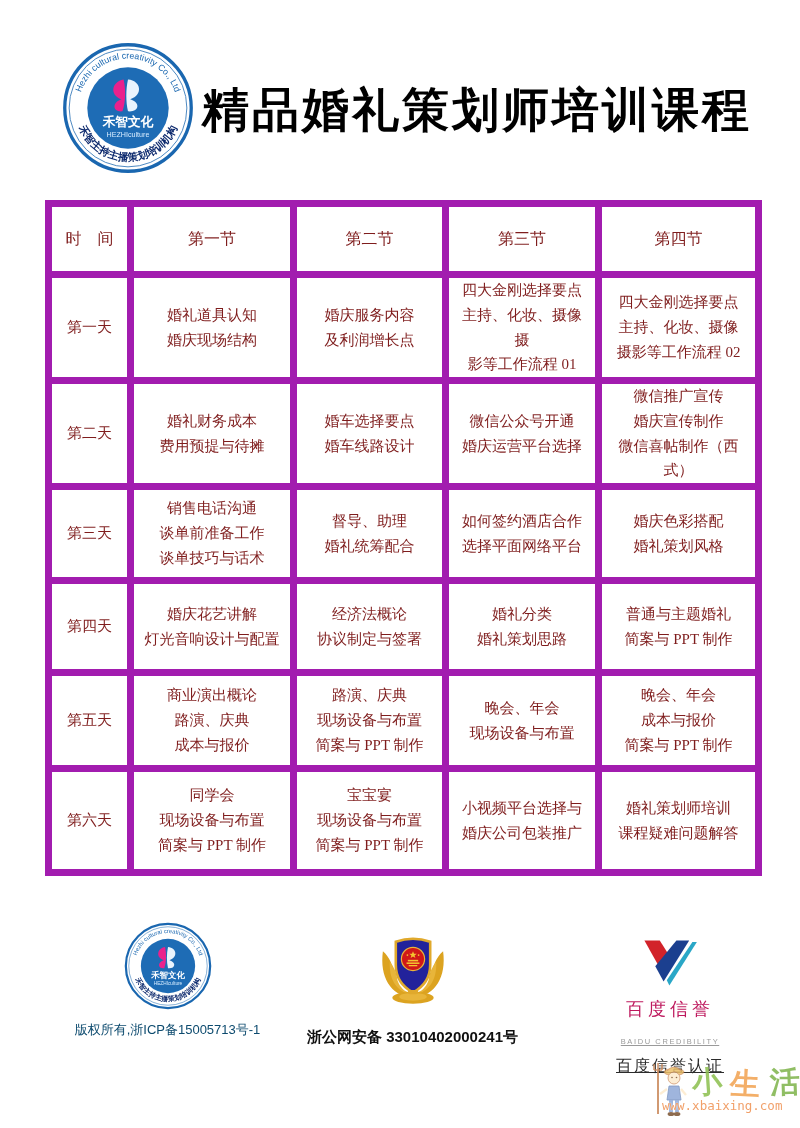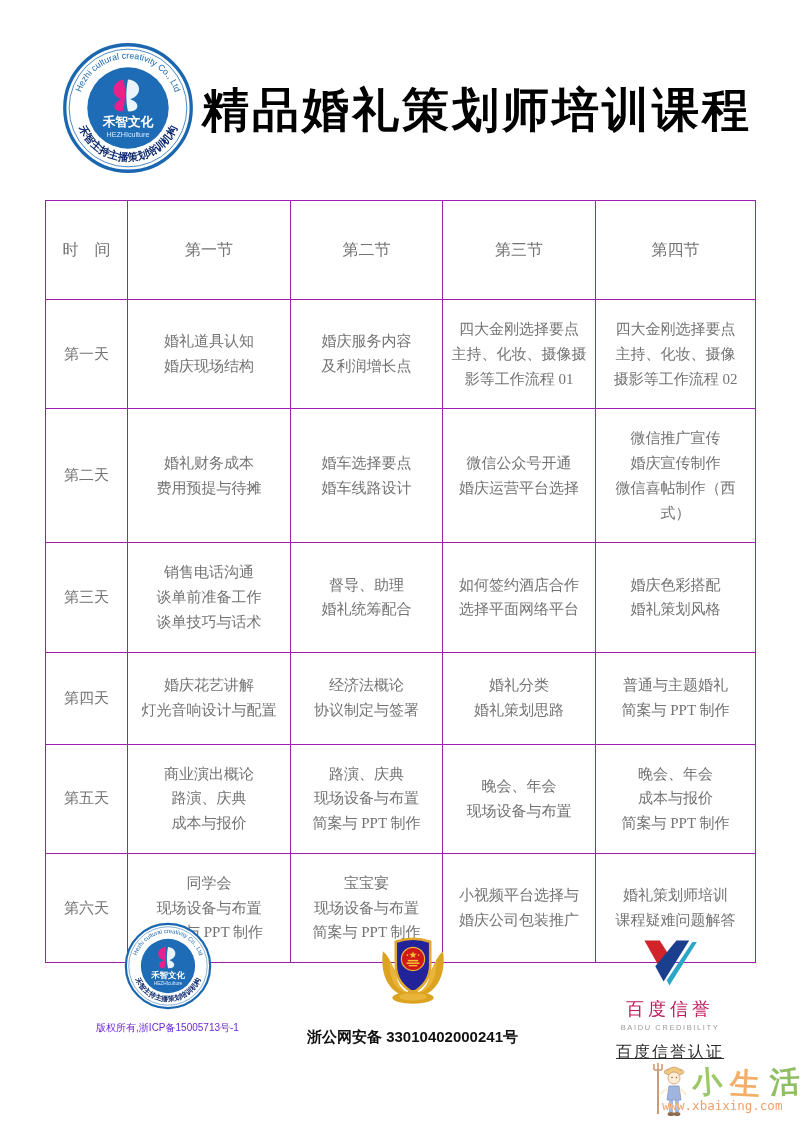--- a/index.html
+++ b/index.html
@@ -20,38 +20,38 @@
     position:absolute;left:45px;top:200px;width:710px;
     border-collapse:collapse;table-layout:fixed;
     font-family:"Liberation Serif","DejaVu Serif",serif;
   }
   table.schedule col.c0{width:82px}
   table.schedule col.c1{width:163px}
   table.schedule col.c2{width:152px}
   table.schedule col.c3{width:153px}
   table.schedule col.c4{width:160px}
   table.schedule th,table.schedule td{
-    border:1px solid #a21caf;text-align:center;vertical-align:middle;
-    color:#737373;padding:17px 6px;white-space:pre-line;
+    border:7px solid #a21caf;text-align:center;vertical-align:middle;
+    color:#7f1d1d;padding:0 6px;white-space:pre-line;
   }
   table.schedule th{font-size:16px;font-weight:normal;height:64px;}
   table.schedule td{font-size:15px;line-height:1.65;}
   tr.r1{height:102px} tr.r2{height:90px} tr.r3{height:94px}
   tr.r4{height:92px} tr.r5{height:96px} tr.r6{height:104px}
   
   .f-left{position:absolute;left:60px;top:922px;width:215px;text-align:center;}
   .f-left .logo-bottom{width:88px;height:88px;display:inline-block;}
-  .copyright{margin-top:7px;font-size:10px;color:#6d28d9;letter-spacing:0px;}
+  .copyright{margin-top:7px;font-size:13px;color:#0c4a6e;letter-spacing:0px;}
   .f-center{position:absolute;left:300px;top:922px;width:225px;text-align:center;}
   .f-center .badge{width:86px;height:86px;display:inline-block;}
   .police-no{margin-top:16px;font-size:15px;font-weight:bold;color:#111;}
   .f-right{position:absolute;left:575px;top:933px;width:190px;text-align:center;}
   .f-right .baidu-v{width:64px;height:60px;display:inline-block;}
   .baidu-title{font-size:18px;color:#be185d;letter-spacing:4px;margin-top:0px;}
-  .baidu-sub{font-size:7.5px;color:#9a9a9a;letter-spacing:1.6px;margin-top:2px;}
+  .baidu-sub{font-size:7.5px;color:#9a9a9a;letter-spacing:1.6px;margin-top:16px;text-decoration:underline;}
   .baidu-cert{font-size:16px;color:#2b2b2b;letter-spacing:2px;margin-top:10px;text-decoration:underline;}
   
   .watermark{position:absolute;left:652px;top:1060px;width:146px;height:64px;opacity:.85;}
   .wm-farmer{position:absolute;left:0;top:2px;width:38px;height:58px;}
   .wm-chars{position:absolute;left:40px;top:2px;width:106px;text-align:left;white-space:nowrap;}
   .wm-chars span{font-weight:bold;font-size:30px;display:inline-block;
     font-family:"Liberation Sans",sans-serif;}
   .wm-c0{color:#8bbf4d;transform:rotate(-4deg);}
   .wm-c1{color:#f2a24f;transform:rotate(3deg) translateY(2px);margin-left:4px;}
   .wm-c2{color:#7db34a;transform:rotate(-2deg);margin-left:5px;}

